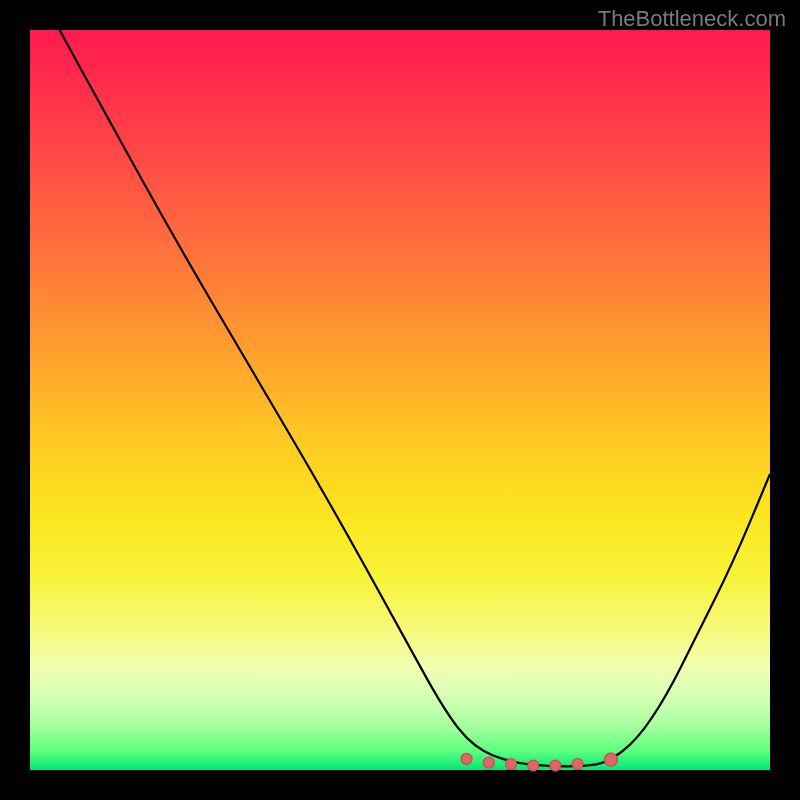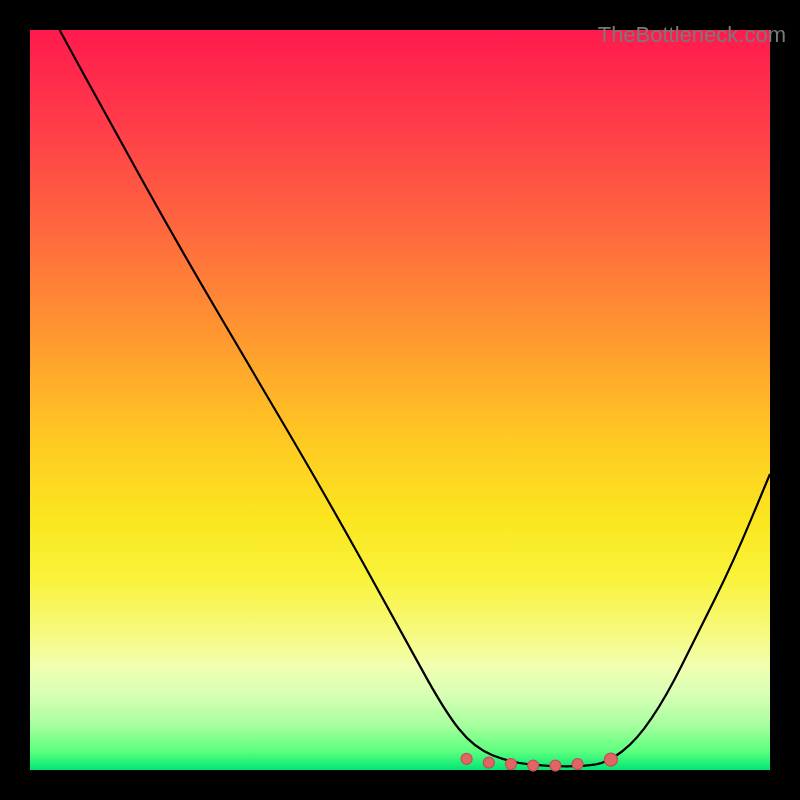--- a/index.html
+++ b/index.html
@@ -1,17 +1,17 @@
 <!DOCTYPE html>
 <html><head>
 <meta charset="utf-8">
 <style>
   * { margin: 0; padding: 0; box-sizing: border-box; }
   body { width: 800px; height: 800px; background: #000; position: relative; font-family: Arial, sans-serif; }
-  .watermark { position: absolute; top: 6px; right: 14px; color: #7a7a7a; font-size: 22px; font-weight: 500; z-index: 10; margin-top: 16px; }
+  .watermark { position: absolute; top: 6px; right: 14px; color: #7a7a7a; font-size: 22px; font-weight: 500; z-index: 10; }
   .outer-frame { position: absolute; top: 0; left: 0; width: 800px; height: 800px; background: #000; }
   .plot-area { position: absolute; top: 30px; left: 30px; width: 740px; height: 740px; }
   .gradient-panel { position: absolute; top: 0; left: 0; width: 100%; height: 100%; }
   .gradient-main { position: absolute; top: 0; left: 0; width: 100%; height: 100%;
     background: linear-gradient(to bottom,
       #ff1a4d 0%,
       #ff3a4a 12%,
       #ff6b3e 28%,
       #ff9a2f 42%,
       #ffc823 55%,

